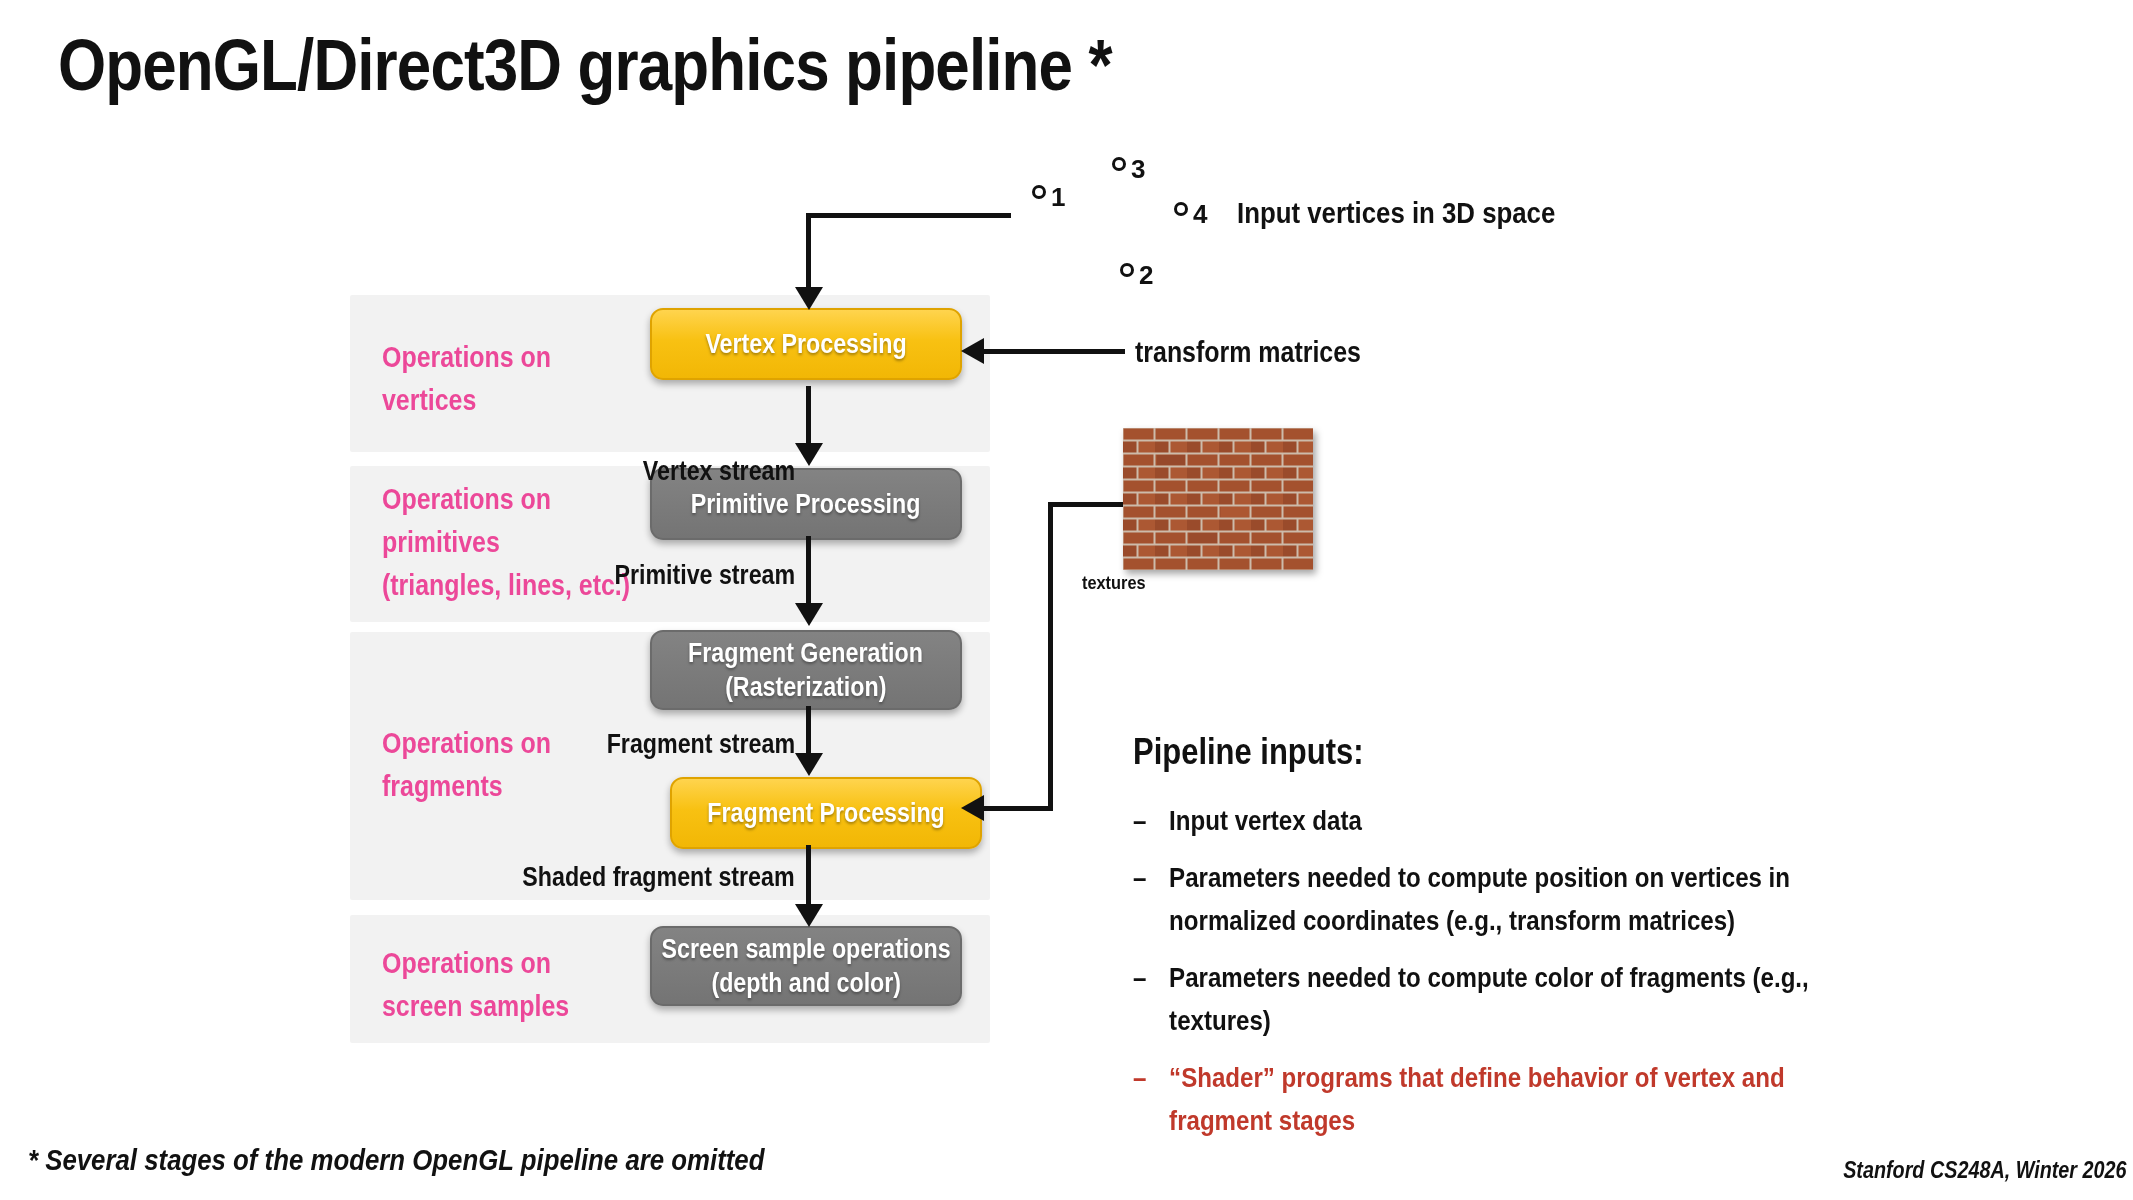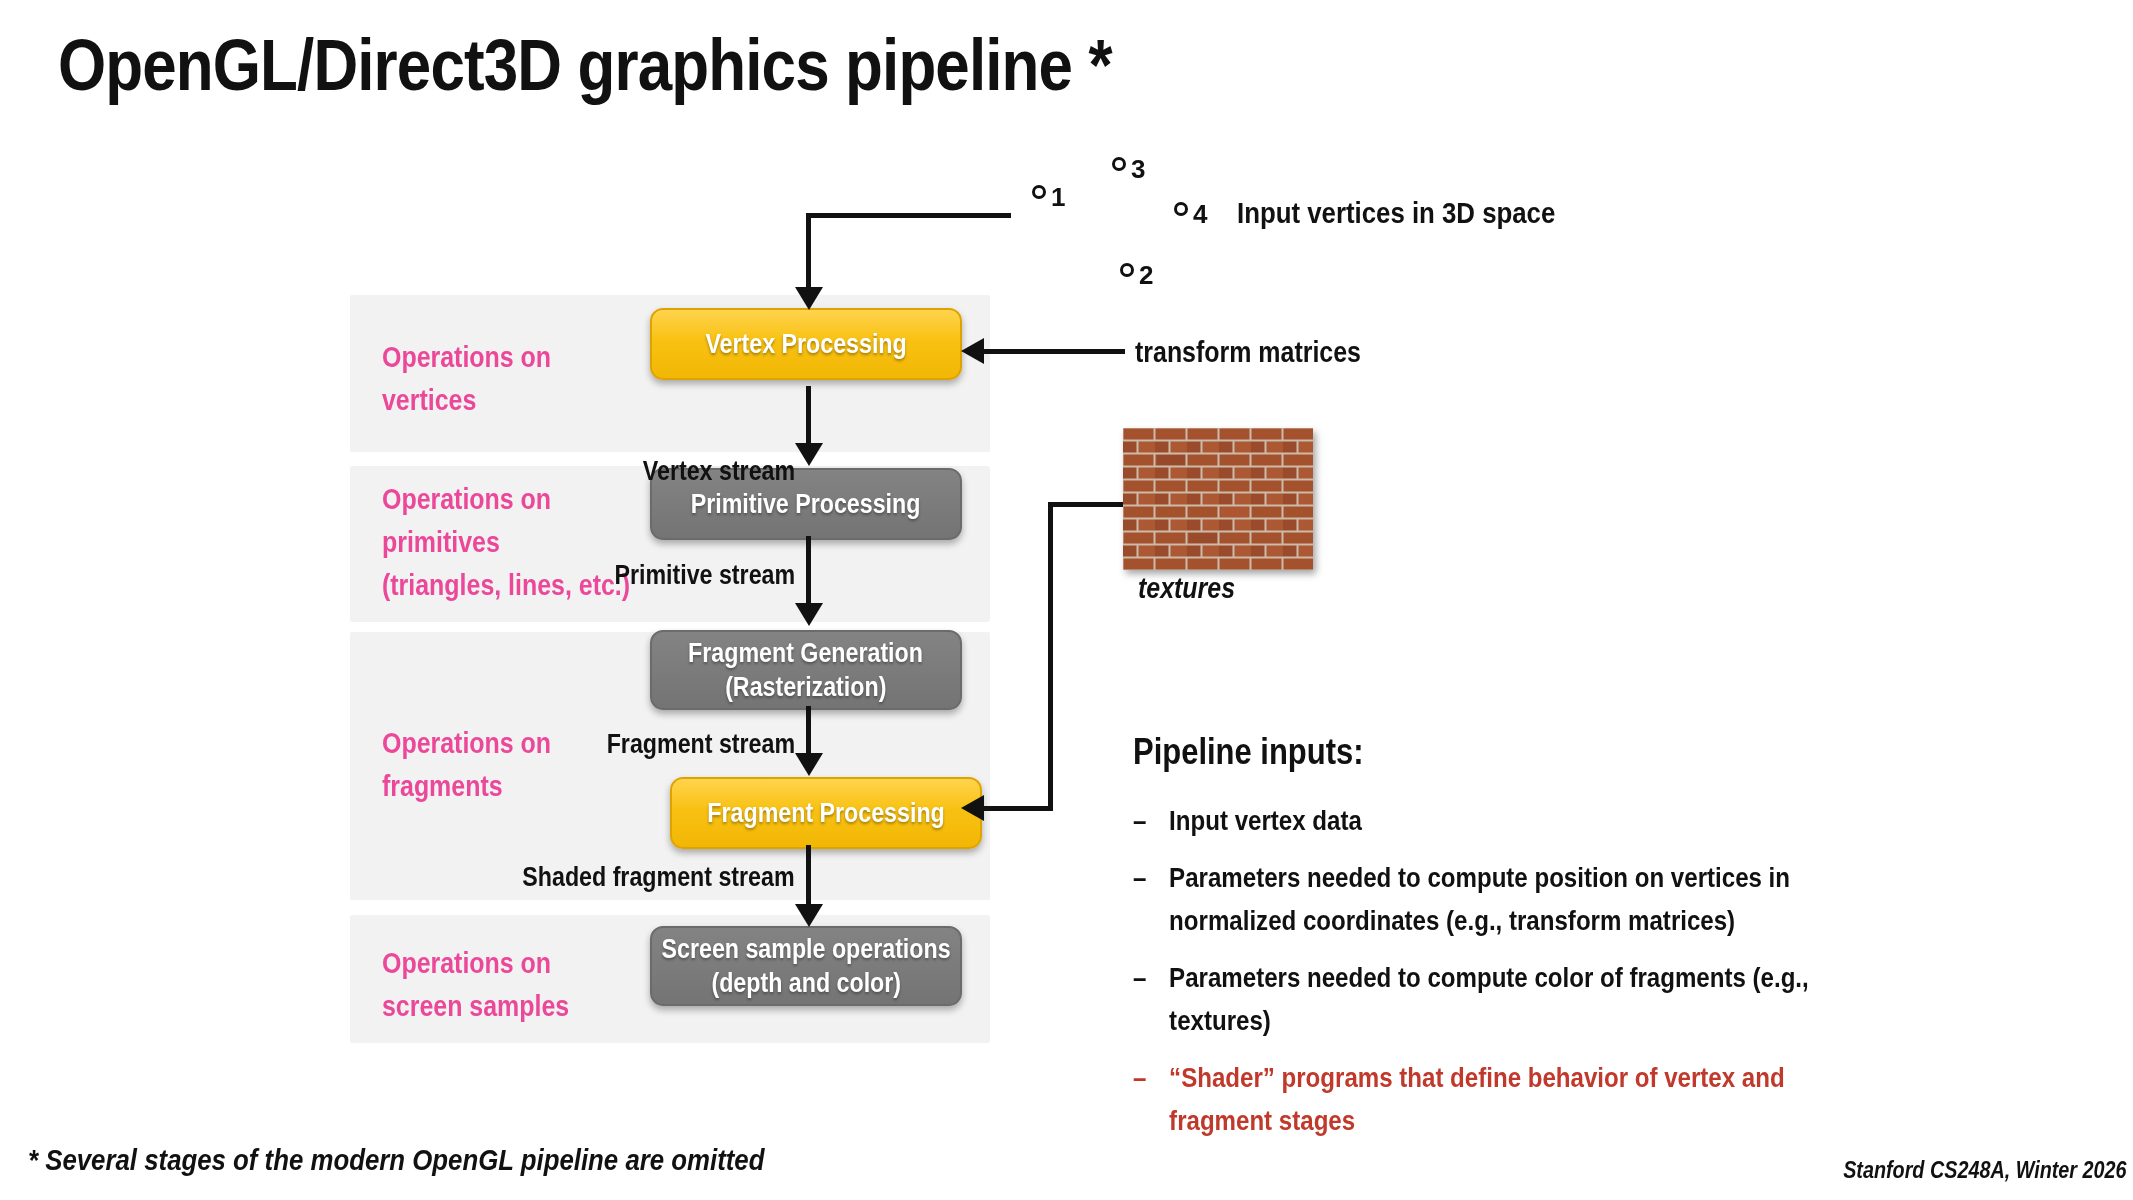--- a/index.html
+++ b/index.html
@@ -43,21 +43,21 @@
   .hline{height:5px;} .vline{width:5px;}
   .head-down{width:0;height:0;border-left:14px solid transparent;border-right:14px solid transparent;border-top:23px solid #111;}
   .head-left{width:0;height:0;border-top:13px solid transparent;border-bottom:13px solid transparent;border-right:23px solid #111;}
 
   
   .vmark{display:flex;align-items:flex-start;gap:5px;font-size:26px;line-height:26px;}
   .ring{width:8px;height:8px;border:3px solid #111;border-radius:50%;margin-top:1px;}
 
   .invtx{left:1237px;top:196px;font-size:30px;}
   .tmat{left:1135px;top:336px;font-size:29px;}
-  .texlabel{left:1138px;top:572px;font-size:29px;font-style:italic;}
+  .texlabel{left:1082px;top:572px;font-size:19px;}
   .texture-wrap{left:1123px;top:428px;width:190px;height:142px;box-shadow:3px 4px 7px rgba(0,0,0,0.35);}
 
   
   .inputs{left:1133px;top:731px;width:940px;transform:scaleX(0.86);transform-origin:0 0;}
   .inputs-heading{font-size:36px;margin:0 0 26px 0;white-space:nowrap;}
   .li{display:flex;margin-bottom:14px;font-size:28px;line-height:43px;}
   .li .dash{width:26px;flex:0 0 26px;margin-right:16px;}
   .li .txt{width:775px;}
   .li.red{color:#C0392B;}
 

